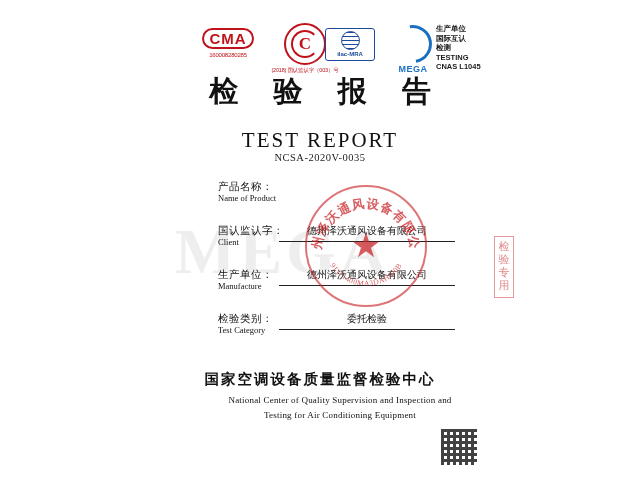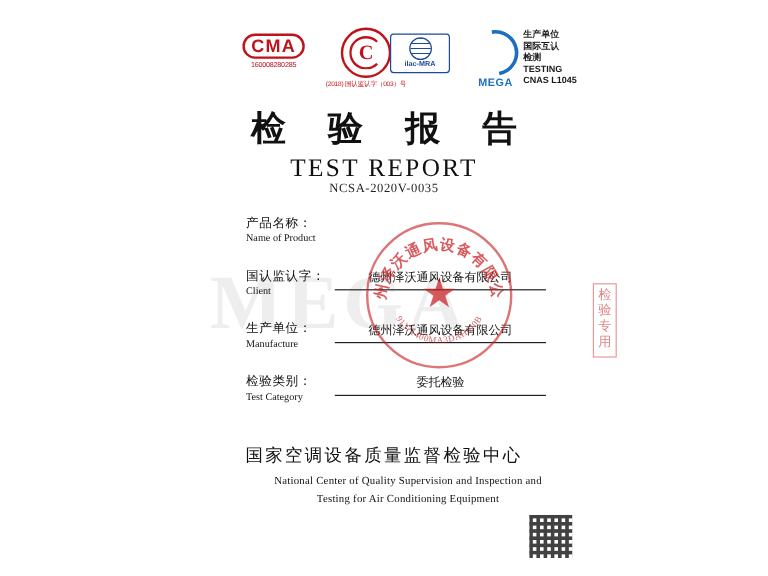--- a/index.html
+++ b/index.html
@@ -171,21 +171,21 @@
     font-weight: bold;
     color: #1b1b1b;
     line-height: 9.5px;
     text-align: left;
   }
   .logo-textblock .zh { letter-spacing: 0px; }
 
   
   .title-cn {
     position: absolute;
-    top: 88px;
+    top: 72px;
     left: 0;
     width: 640px;
     text-align: center;
     font-family: "Liberation Serif", serif;
     font-size: 29px;
     font-weight: bold;
     letter-spacing: 14px;
     text-indent: 14px;
     color: #111;
   }
@@ -218,21 +218,21 @@
     top: 180px;
     left: 205px;
     width: 250px;
   }
   .field-row {
     position: relative;
     height: 44px;
   }
   .field-label {
     position: absolute;
-    left: 0;
+    left: 13px;
     top: 0;
     width: 74px;
   }
   .field-label .lab-cn {
     font-family: "Liberation Serif", serif;
     font-size: 10.5px;
     color: #111;
     letter-spacing: 0.5px;
     display: block;
     line-height: 13px;
@@ -263,21 +263,21 @@
   .footer {
     position: absolute;
     top: 370px;
     left: 0;
     width: 640px;
     text-align: center;
   }
   .footer-cn {
     font-family: "Liberation Serif", serif;
     font-size: 14.5px;
-    font-weight: normal;
+    font-weight: bold;
     letter-spacing: 2px;
     color: #111;
   }
   .footer-en1, .footer-en2 {
     font-family: "Liberation Serif", serif;
     font-size: 9px;
     color: #111;
     margin-top: 6px;
     letter-spacing: 0.2px;
     padding-left: 40px;

